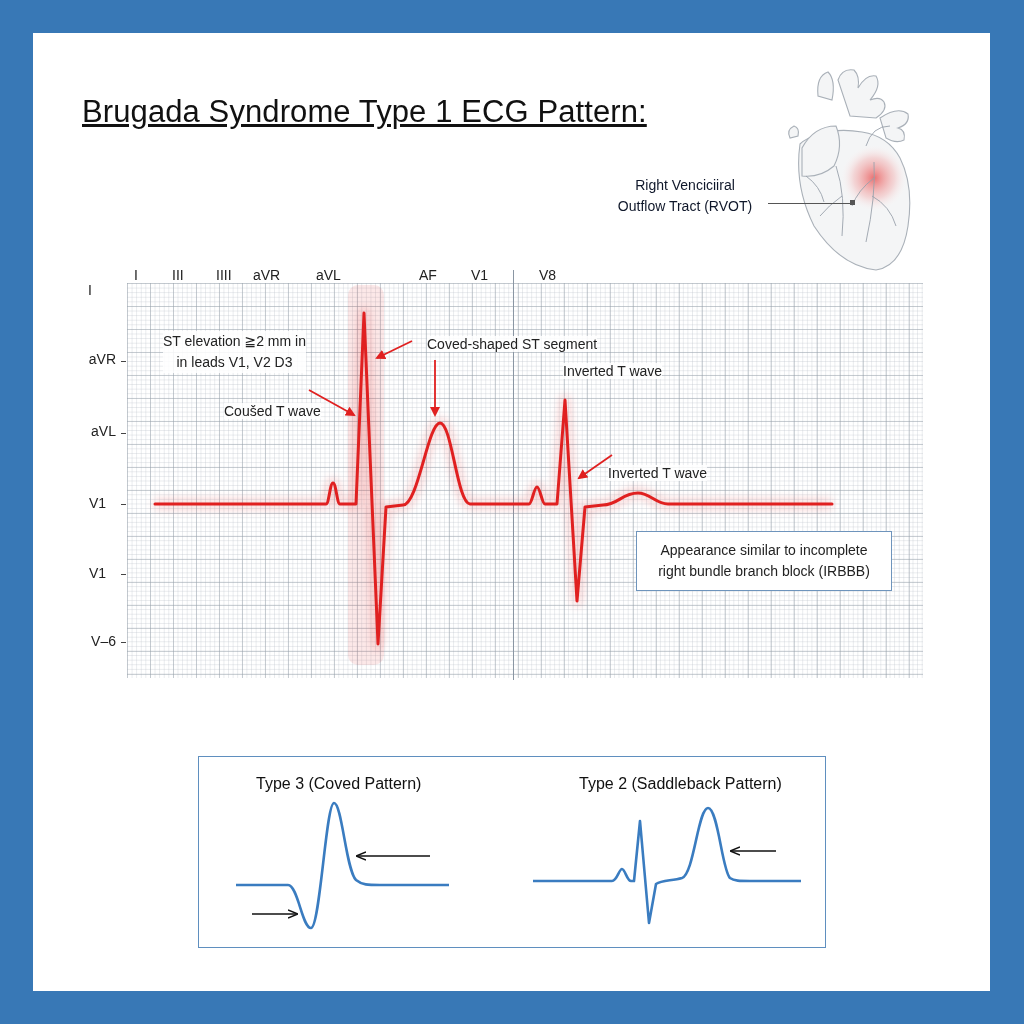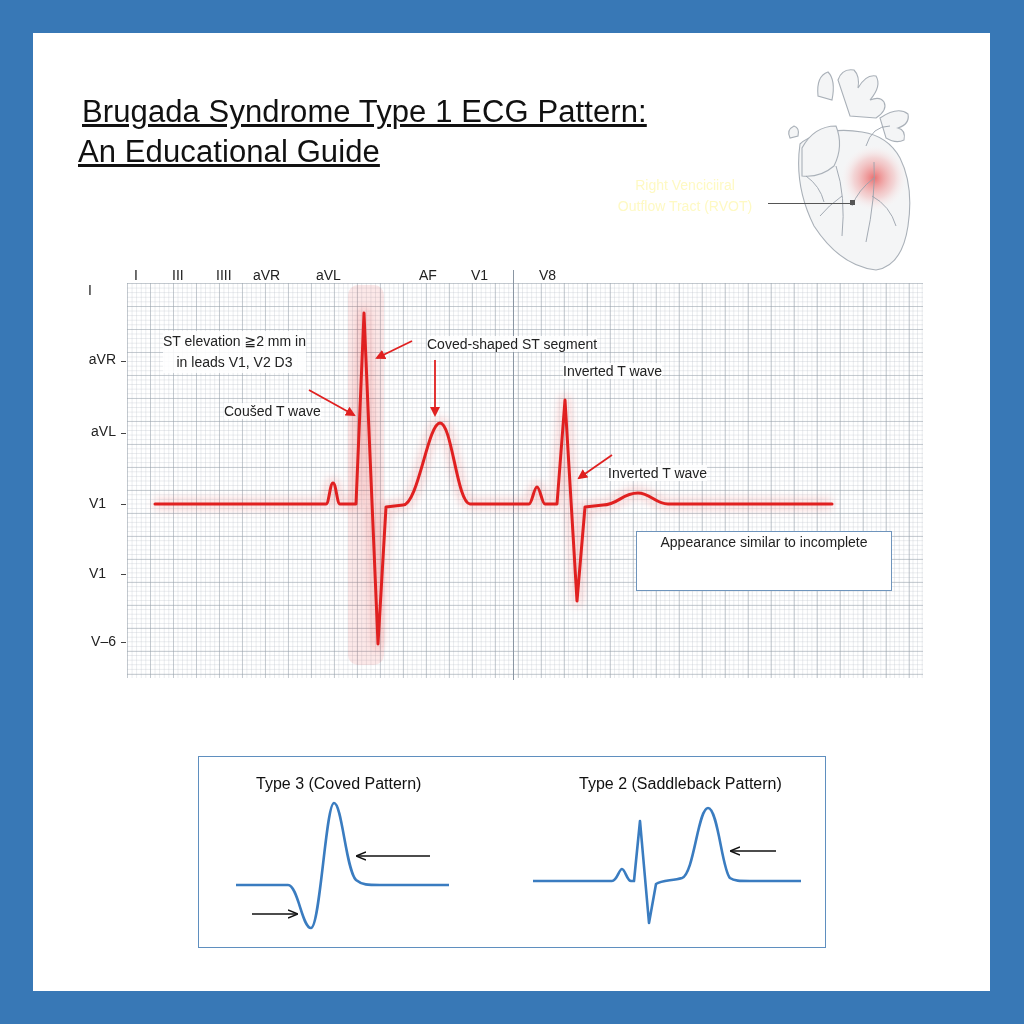--- a/index.html
+++ b/index.html
@@ -21,21 +21,21 @@
       font-size: 31px; line-height: 40px;
       color: #111; margin: 0; font-weight: normal;
       letter-spacing: 0.1px;
       text-decoration: underline;
     }
     .title div { white-space: nowrap; }
     .title .l2 { margin-left: -4px; }
     .heart-wrap { position: absolute; left: 780px; top: 66px; width: 150px; height: 210px; }
     .rvot-label {
       position: absolute; left: 590px; top: 175px; width: 190px;
-      text-align: center; font-size: 14px; line-height: 21px; color: #fef9c3;
+      text-align: center; font-size: 14px; line-height: 21px; color: #0f172a;
     }
     .rvot-line { position: absolute; left: 768px; top: 203px; width: 86px; height: 1px; background: #555; }
 
     .grid {
       position: absolute; left: 127px; top: 283px; width: 796px; height: 395px;
       background-color: #fff;
       background-image:
         linear-gradient(to right, rgba(150,160,170,0.45) 1px, transparent 1px),
         linear-gradient(to bottom, rgba(150,160,170,0.45) 1px, transparent 1px),
         linear-gradient(to right, rgba(190,196,204,0.35) 1px, transparent 1px),
@@ -50,37 +50,36 @@
 
     .ecg-svg { position: absolute; left: 0; top: 0; width: 1024px; height: 1024px; pointer-events: none; }
 
     .anno { position: absolute; font-size: 14px; color: #222; background: rgba(255,255,255,0.85); white-space: nowrap; }
     .anno.center { text-align: center; line-height: 21px; margin-left: 13px; }
 
     .irbbb {
       position: absolute; left: 636px; top: 531px; width: 254px; height: 58px;
       border: 1.5px solid #6e94bc; background: #fff;
       font-size: 14px; line-height: 21px; text-align: center;
-      display: flex; flex-direction: row; justify-content: center; color: #222;
+      display: flex; flex-direction: column; justify-content: center; color: #222;
     }
 
     .compare-box {
       position: absolute; left: 198px; top: 756px; width: 626px; height: 190px;
       border: 1.5px solid #5f8fbf; background: #fff;
     }
     .type-title { position: absolute; font-size: 16px; color: #111; white-space: nowrap; }
   </style>
 </head>
 <body>
 
 <div class="panel"></div>
 
 <h1 class="title">
   <div>Brugada Syndrome Type 1 ECG Pattern:</div>
-  <div class="l2">An Educational Guide</div>
 </h1>
 
 <div class="heart-wrap">
   <svg width="150" height="210" viewBox="0 0 150 210">
     <defs>
       <radialGradient id="rvotGlow" cx="0.5" cy="0.5" r="0.5">
         <stop offset="0%" stop-color="#e85a5a" stop-opacity="0.85"></stop>
         <stop offset="60%" stop-color="#f19a9a" stop-opacity="0.35"></stop>
         <stop offset="100%" stop-color="#ffffff" stop-opacity="0"></stop>
       </radialGradient>
@@ -196,20 +195,21 @@
   <div>ST elevation ≧2 mm in</div>
   <div>in leads V1, V2 D3</div>
 </div>
 <div class="anno" style="left:224px;top:403px">Coušed T wave</div>
 <div class="anno" style="left:427px;top:336px">Coved-shaped ST segment</div>
 <div class="anno" style="left:563px;top:363px">Inverted T wave</div>
 <div class="anno" style="left:608px;top:465px">Inverted T wave</div>
 
 <div class="irbbb">
   <div>Appearance similar to incomplete</div>
+  <div>right bundle branch block (IRBBB)</div>
 </div>
 
 <div class="compare-box"></div>
 <span class="type-title" style="left:256px;top:775px">Type 3 (Coved Pattern)</span>
 <span class="type-title" style="left:579px;top:775px">Type 2 (Saddleback Pattern)</span>
 
 <svg class="ecg-svg" viewBox="0 0 1024 1024">
 
   <path d="
     M236,885 L288,885

